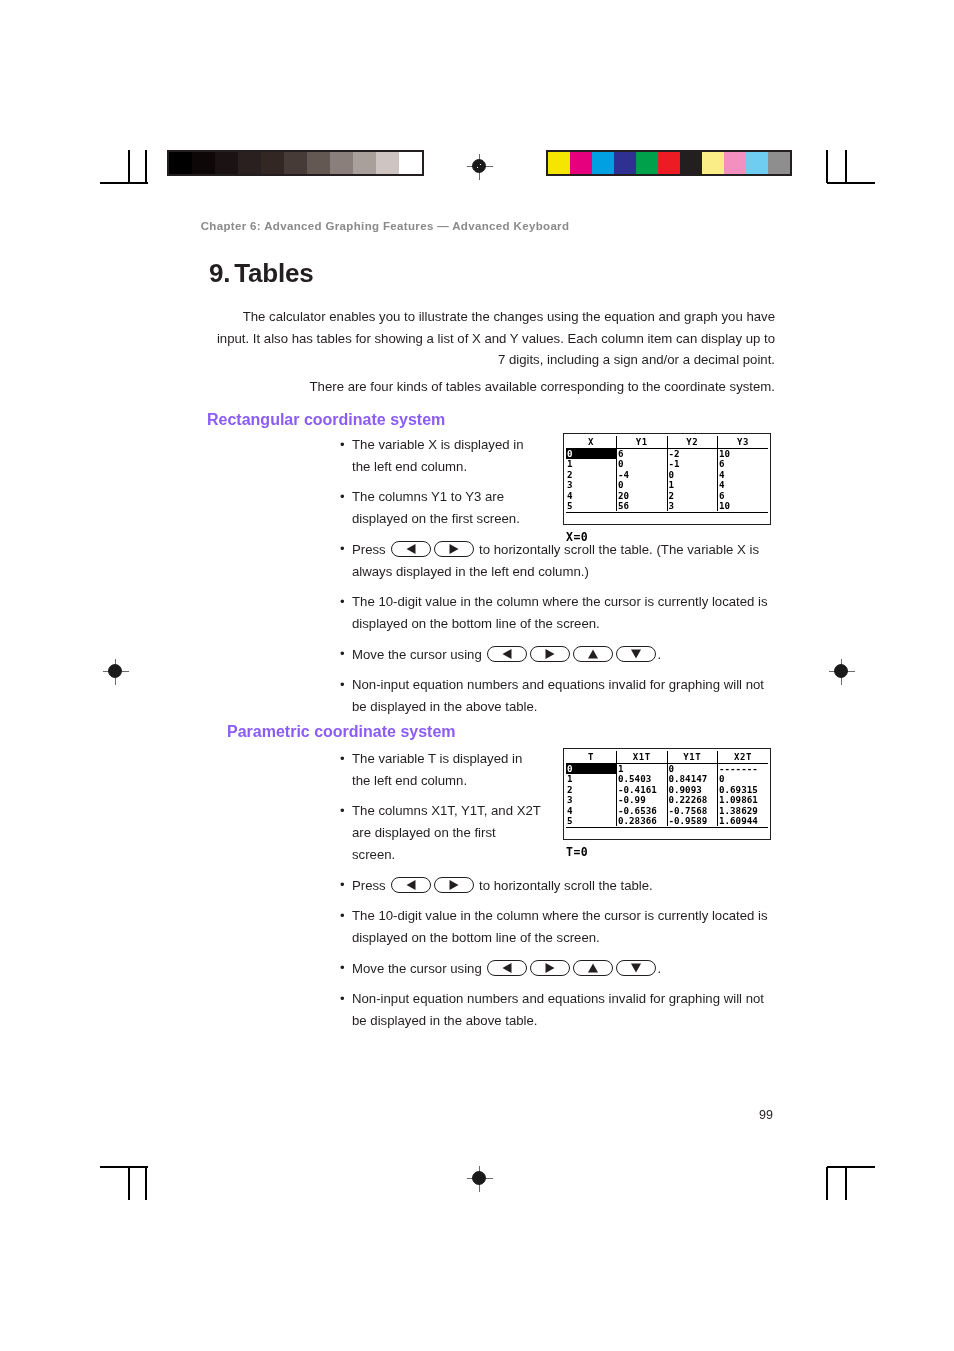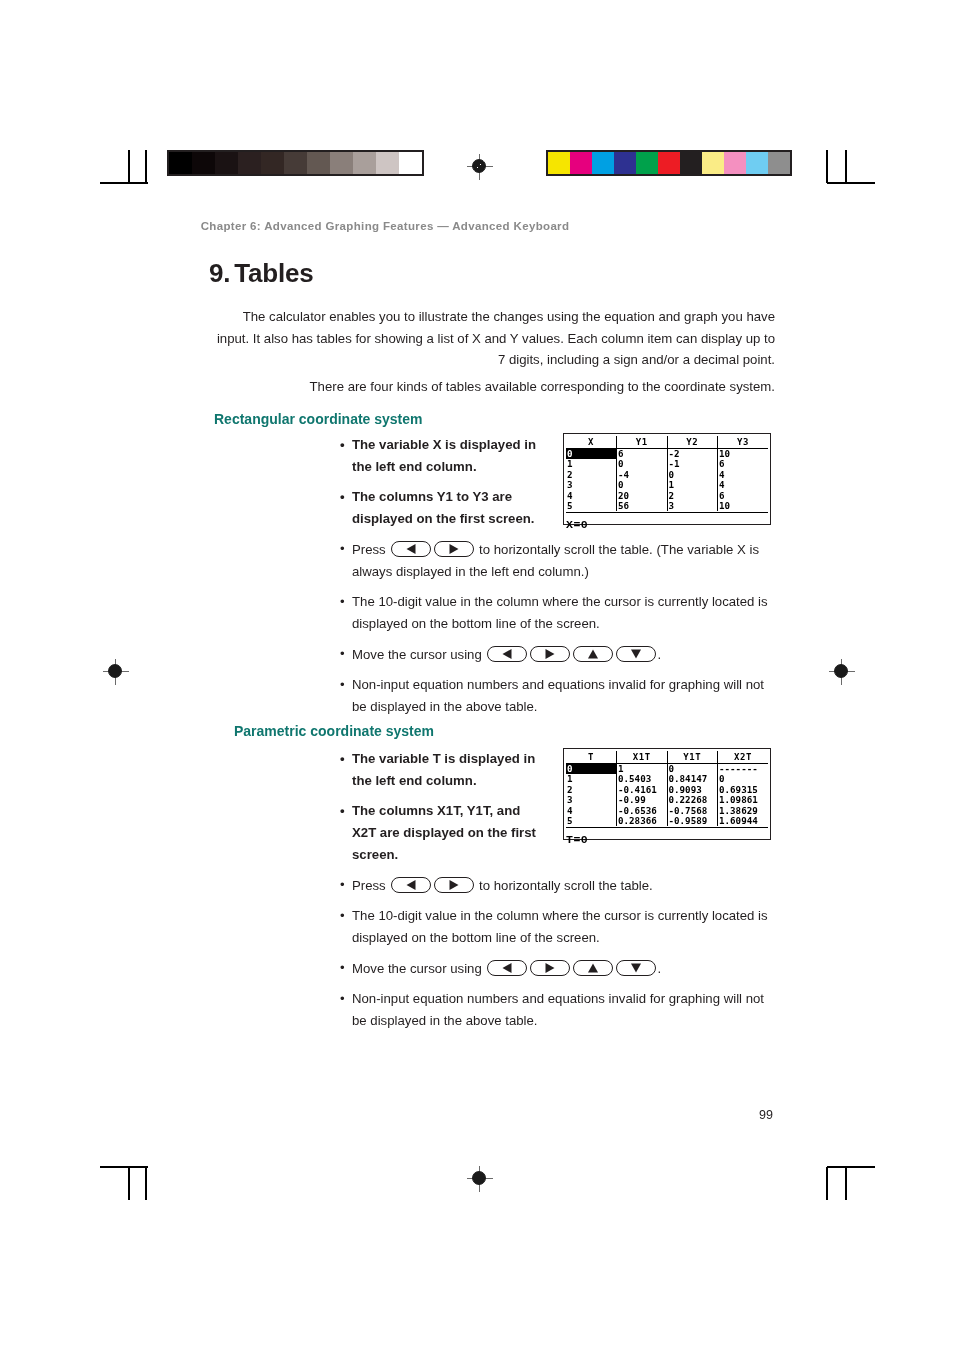--- a/index.html
+++ b/index.html
@@ -94,24 +94,24 @@
     top: 306px;
     width: 566px;
     font-size: 13.2px;
     line-height: 21.5px;
     color: #231f20;
   }
   .para { margin: 0 0 5px 0; text-align: right; }
 
   .sec-head {
     position: absolute;
-    left: 214px;
-    font-size: 14px;
+    left: 207px;
+    font-size: 16px;
     font-weight: bold;
-    color: #0f766e;
+    color: #8b5cf6;
   }
   #sec-rect-head { top: 411px; }
   #sec-para-head { top: 723px; padding-left: 20px; }
 
   .bullets {
     position: absolute;
     font-size: 13.2px;
     line-height: 21.7px;
     color: #231f20;
   }
@@ -122,21 +122,21 @@
     position: relative;
     padding-left: 12px;
     margin-bottom: 9px;
   }
   .bullet::before {
     content: "\2022";
     position: absolute;
     left: 0;
     top: -0.5px;
   }
-  .bullet.narrow { width: 190px; font-weight: bold; }
+  .bullet.narrow { width: 190px; }
 
   
   .key {
     display: inline-block;
     vertical-align: -3px;
     width: 40px;
     height: 16px;
     border: 1.4px solid #231f20;
     border-radius: 8px;
     background: #fff;
@@ -200,25 +200,24 @@
     white-space: nowrap;
   }
   .calc-table td:last-child { border-right: none; }
   .calc-table td.sel {
     background: #000;
     color: #fff;
   }
   .calc-status {
     border-top: 1.5px solid #000;
     margin-top: 1px;
-    padding-top: 5px;
+    padding-top: 17px;
     font-size: 11.5px;
     letter-spacing: 0.5px;
     height: 13px;
-    font-family: Liberation Mono, monospace;
   }
 
   .page-number {
     position: absolute;
     right: 181px;
     top: 1108px;
     font-size: 12.5px;
     font-weight: normal;
     color: #231f20;
   }

